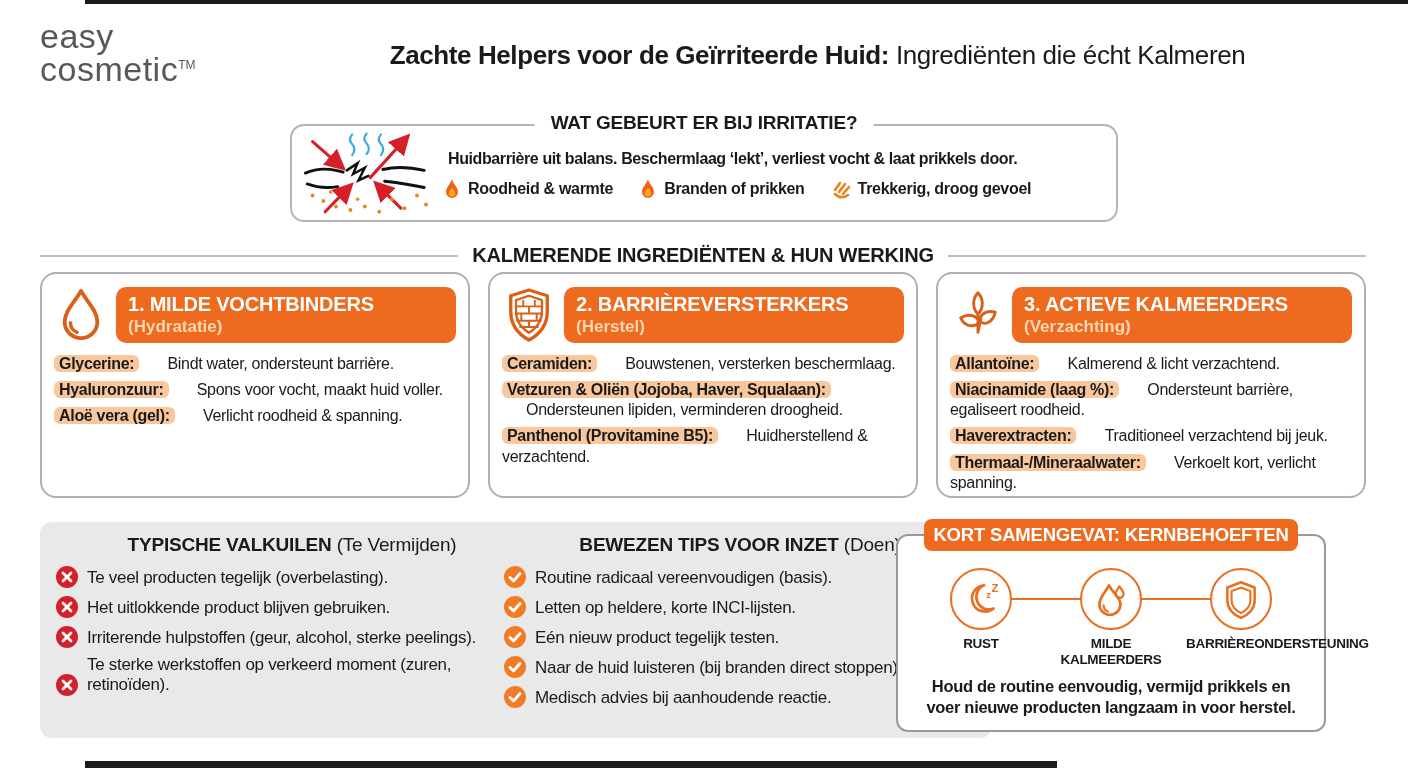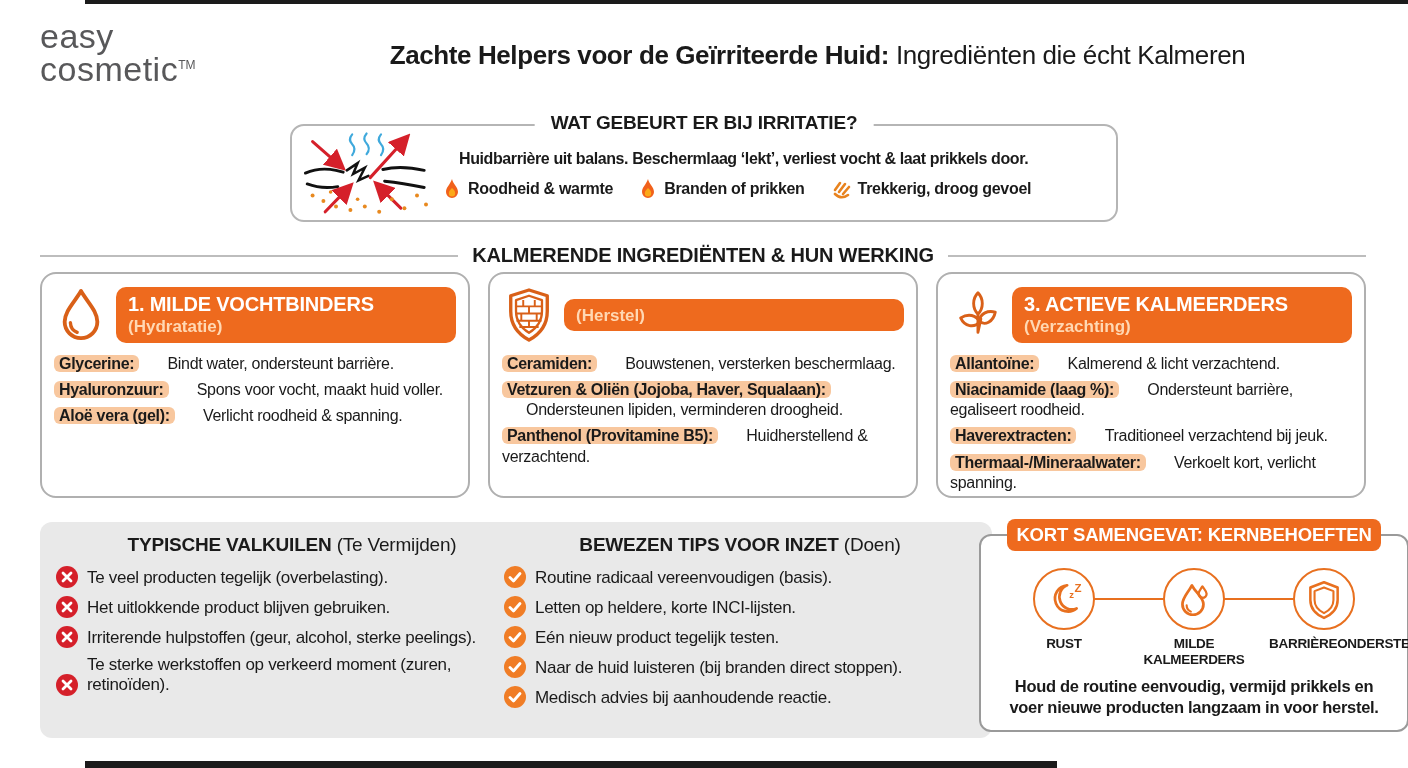--- a/index.html
+++ b/index.html
@@ -16,21 +16,21 @@
   .page-title{position:absolute;left:235px;top:40px;width:1165px;text-align:center;font-size:26px;letter-spacing:-0.4px;white-space:nowrap;}
   .page-title .tb{font-weight:700;}
   .page-title .tn{font-weight:400;}
 
   
   .irritation{position:absolute;left:290px;top:124px;width:828px;height:98px;border:2px solid #b5b5b5;border-radius:14px;background:#fff;box-sizing:border-box;}
   .irr-title{position:absolute;top:-14px;left:50%;transform:translateX(-50%);background:#fff;padding:0 16px;font-size:19px;font-weight:700;white-space:nowrap;letter-spacing:-0.2px;}
   .irr-body{display:flex;align-items:center;height:100%;padding:4px 12px 2px 8px;gap:8px;box-sizing:border-box;}
   .irr-ill{flex:0 0 135px;}
   .irr-text{flex:1;min-width:0;}
-  .irr-desc{font-size:16px;font-weight:600;letter-spacing:-0.4px;margin:2px 16px 10px;white-space:nowrap;}
+  .irr-desc{font-size:16px;font-weight:600;letter-spacing:-0.4px;margin:2px 5px 10px;white-space:nowrap;}
   .symptoms{display:flex;gap:26px;align-items:center;}
   .symptom{display:flex;gap:7px;align-items:center;font-size:16px;font-weight:600;letter-spacing:-0.3px;white-space:nowrap;}
 
   
   .section-title{position:absolute;left:40px;top:244px;width:1326px;display:flex;align-items:center;gap:14px;font-size:20px;font-weight:700;letter-spacing:-0.2px;}
   .section-title::before,.section-title::after{content:"";flex:1;border-top:2px solid #bdbdbd;height:0;}
 
   
   .card{position:absolute;top:272px;width:430px;height:226px;background:#fff;border:2px solid #b0b0b0;border-radius:16px;padding:12px 12px 0 12px;box-sizing:border-box;}
   #card-0{left:40px;} #card-1{left:488px;} #card-2{left:936px;}
@@ -47,21 +47,21 @@
   
   .graybox{position:absolute;top:522px;width:504px;height:216px;background:#E9E9E9;border-radius:12px;padding:12px 16px;box-sizing:border-box;}
   #pitfalls-box{left:40px;} #tips-box{left:488px;}
   .gb-title{text-align:center;font-size:19px;margin-bottom:9px;letter-spacing:-0.2px;white-space:nowrap;}
   .gb-title .tb{font-weight:700;}
   .gb-title .tn{font-weight:400;}
   .gb-item{display:flex;gap:9px;margin-bottom:7px;font-size:17px;line-height:1.2;letter-spacing:-0.3px;align-items:flex-end;}
   .gb-item .ico{flex:0 0 22px;height:22px;margin-top:1px;}
 
   
-  .summary{position:absolute;left:979px;top:534px;width:430px;height:198px;background:#fff;border:2px solid #9a9a9a;border-radius:12px;box-sizing:border-box;}
+  .summary{position:absolute;left:896px;top:534px;width:430px;height:198px;background:#fff;border:2px solid #9a9a9a;border-radius:12px;box-sizing:border-box;}
   .sum-banner{position:absolute;top:-17px;left:26px;right:26px;background:#EE6A1E;border-radius:8px;color:#fff;text-align:center;font-size:18.5px;font-weight:700;padding:5px 0;letter-spacing:-0.2px;white-space:nowrap;}
   .needs{position:relative;margin:32px 18px 0;display:flex;justify-content:space-between;}
   .needs::before{content:"";position:absolute;left:44px;right:44px;top:30px;border-top:2.5px solid #E8701F;}
   .need{position:relative;display:flex;flex-direction:column;align-items:center;width:33.3%;}
   .need-circle{width:62px;height:62px;border:2.5px solid #E8701F;border-radius:50%;background:#fff;display:flex;align-items:center;justify-content:center;box-sizing:border-box;}
   .need-label{margin-top:6px;font-size:13.5px;font-weight:700;text-align:center;letter-spacing:-0.3px;line-height:1.15;max-width:110px;}
   .sum-footer{margin:9px 16px 0;text-align:center;font-size:16.5px;font-weight:600;line-height:1.3;letter-spacing:-0.3px;}
 </style>
 </head>
 <body>
@@ -183,20 +183,21 @@
       <svg width="50" height="58" viewBox="0 0 52 60">
         <path d="M26 4 L45 10 V26 C45 41 37 50 26 56 C15 50 7 41 7 26 V10 Z" fill="none" stroke="#D96018" stroke-width="3.5" stroke-linejoin="round"></path>
         <path d="M26 10 L39.5 14.5 V26 C39.5 36.5 34 43.5 26 48.5 C18 43.5 12.5 36.5 12.5 26 V14.5 Z" fill="none" stroke="#D96018" stroke-width="2.4" stroke-linejoin="round"></path>
         <g stroke="#D96018" stroke-width="2">
           <path d="M13 21 H39 M13 28.5 H39 M13 36 H39 M16 42.5 H36"></path>
           <path d="M20 14.5 V21 M32 14.5 V21 M26 21 V28.5 M18 28.5 V36 M34 28.5 V36 M26 36 V42.5"></path>
         </g>
       </svg>
     </div>
     <div class="card-banner">
+      <div class="ct">2. BARRIÈREVERSTERKERS</div>
       <div class="cs">(Herstel)</div>
     </div>
   </div>
   <div class="entries">
     <p class="entry"><span class="pill">Ceramiden:</span> <span class="desc">Bouwstenen, versterken beschermlaag.</span></p>
     <p class="entry"><span class="pill">Vetzuren &amp; Oliën (Jojoba, Haver, Squalaan):</span> <span class="desc">Ondersteunen lipiden, verminderen droogheid.</span></p>
     <p class="entry"><span class="pill">Panthenol (Provitamine B5):</span> <span class="desc">Huidherstellend &amp; verzachtend.</span></p>
   </div>
 </div>
 

